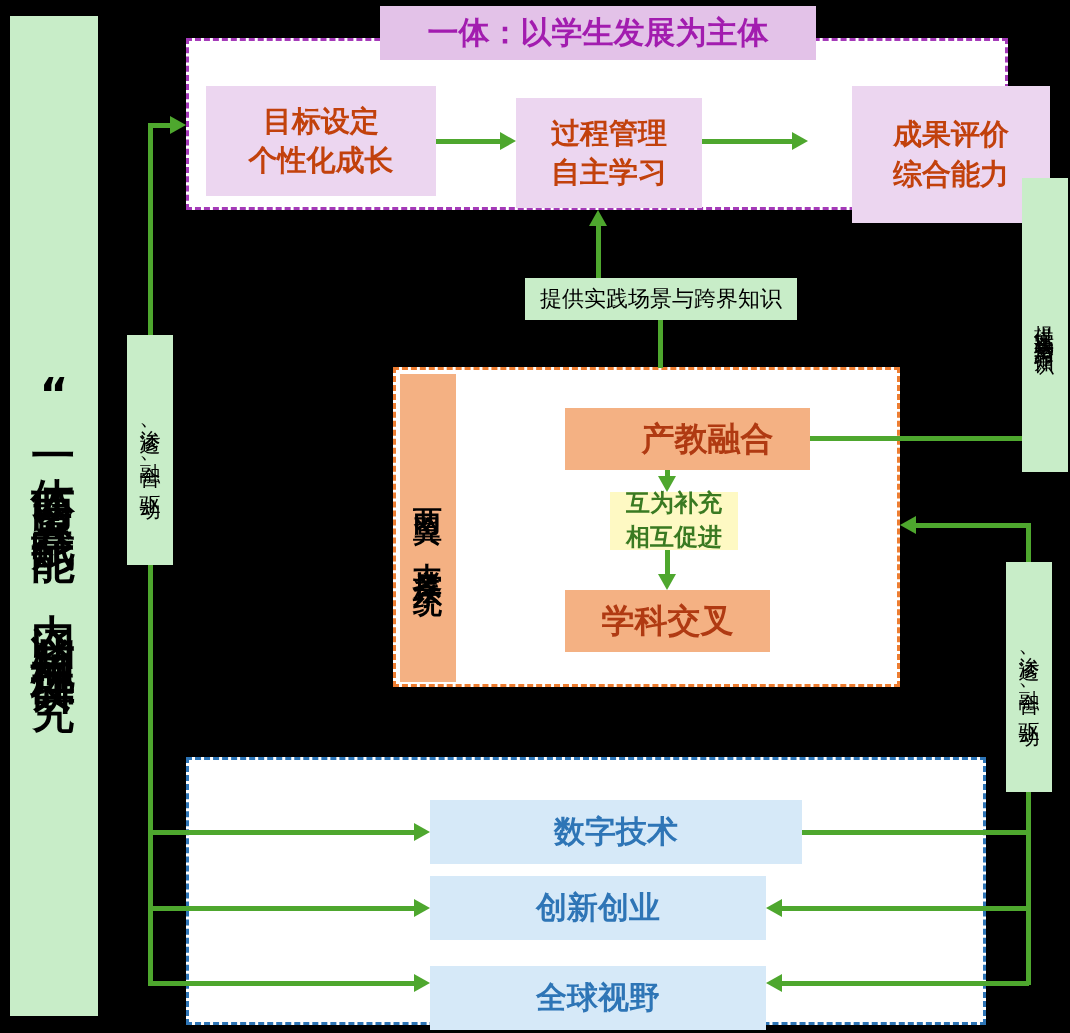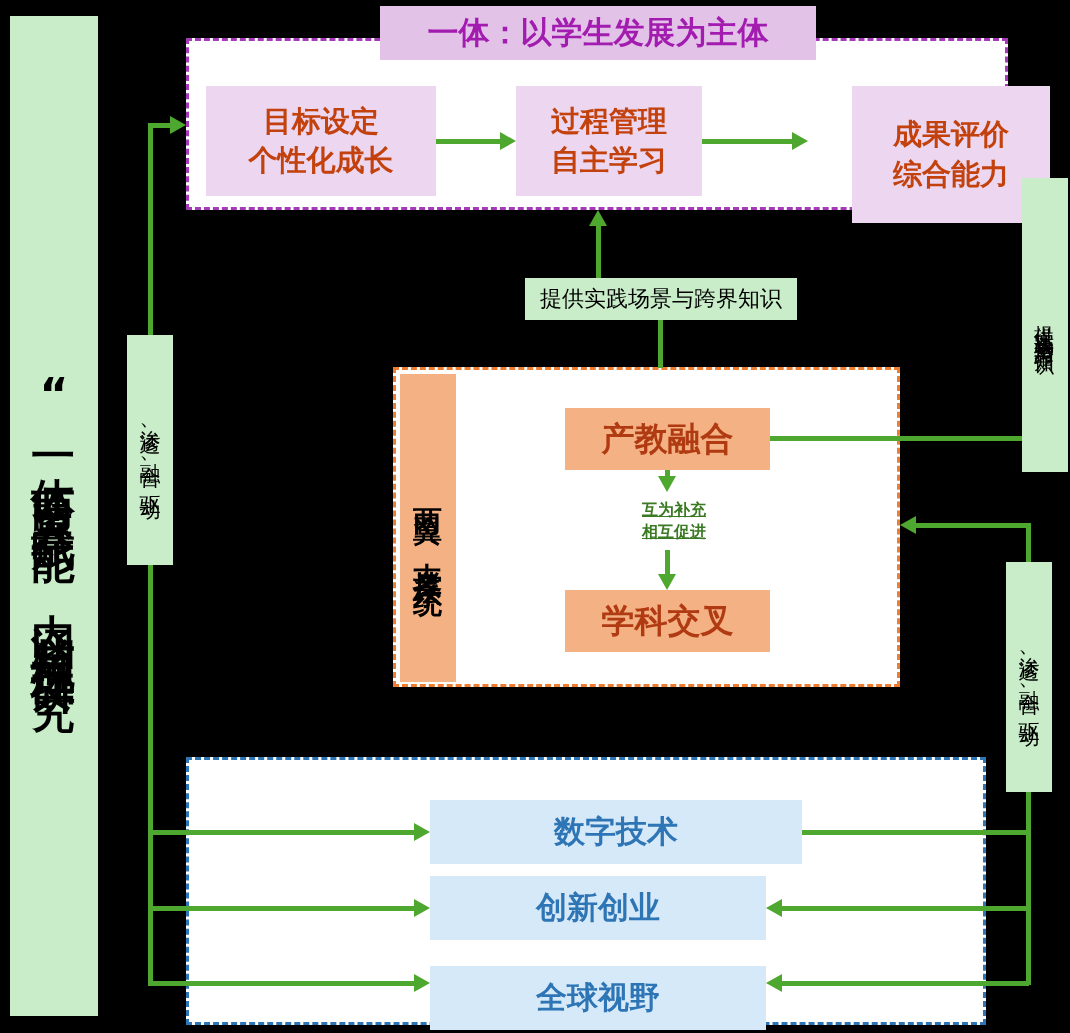--- a/index.html
+++ b/index.html
@@ -14,21 +14,21 @@
   .frame-orange{border:3px dashed #ed7d31;}
   .frame-blue{border:3px dashed #2e75b6;}
   
   .box{position:absolute;display:flex;flex-direction:column;align-items:center;justify-content:center;z-index:3;text-align:center;}
   .hdr-purple{background:#e3c2e8;color:#a21caf;font-size:31px;font-weight:bold;}
   .hdr-blue{background:#bdd7ee;color:#000;font-size:31px;font-weight:bold;}
   .pink{background:#ecd6f0;color:#c2410c;font-size:29px;font-weight:600;line-height:1.35;}
   .orangebox{background:#f4b183;color:#b03a12;font-size:33px;font-weight:bold;}
   .bluebox{background:#d6e9f8;color:#2e75b6;font-size:31px;font-weight:600;}
   .greenlabel{background:#c8edc8;color:#000;}
-  .relation{background:#ffffff;color:#3a7a22;font-size:16px;font-weight:bold;line-height:1.4;text-decoration:underline;}
+  .relation{background:#fef9c3;color:#3a7a22;font-size:24px;font-weight:bold;line-height:1.4;}
   
   .vtext{writing-mode:vertical-rl;text-orientation:upright;}
   .title-banner{background:#c8edc8;color:#000;z-index:3;display:flex;align-items:center;justify-content:center;}
   .title-text{font-size:44px;font-weight:bold;letter-spacing:12px;}
   .sidelabel-orange{background:#f4b183;color:#000;z-index:3;display:flex;align-items:center;justify-content:center;}
   .sidelabel-orange .vtext{font-size:29px;font-weight:bold;letter-spacing:8px;}
   .vgreen{background:#c8edc8;color:#000;z-index:3;display:flex;align-items:center;justify-content:center;text-align:center;}
   
   .ln{position:absolute;background:#4ea72e;z-index:2;}
   .tri{position:absolute;width:0;height:0;z-index:2;}
@@ -48,21 +48,21 @@
 
   <div class="frame frame-purple" style="left:186px;top:38px;width:816px;height:166px;"></div>
   <div class="box hdr-purple" style="left:380px;top:6px;width:436px;height:54px;">
     <span>一体：以学生发展为主体</span>
   </div>
 
   <div class="box pink" style="left:206px;top:86px;width:230px;height:110px;">
     <div>目标设定</div>
     <div>个性化成长</div>
   </div>
-  <div class="box pink" style="left:516px;top:86px;width:186px;height:110px;">
+  <div class="box pink" style="left:516px;top:98px;width:186px;height:110px;">
     <div>过程管理</div>
     <div>自主学习</div>
   </div>
   <div class="box pink" style="left:852px;top:86px;width:198px;height:137px;">
     <div>成果评价</div>
     <div>综合能力</div>
   </div>
 
   <div class="ln" style="left:436px;top:139px;width:66px;height:5px;"></div>
   <div class="tri tr-r" style="left:500px;top:132px;"></div>
@@ -76,21 +76,21 @@
   <div class="ln" style="left:596px;top:226px;width:5px;height:52px;"></div>
   <div class="tri tr-u" style="left:589px;top:210px;"></div>
 
   <div class="ln" style="left:658px;top:320px;width:5px;height:48px;"></div>
 
   <div class="frame frame-orange" style="left:393px;top:367px;width:501px;height:314px;"></div>
   <div class="sidelabel-orange abs" style="left:400px;top:374px;width:56px;height:308px;">
     <span class="vtext">两翼：支撑系统</span>
   </div>
 
-  <div class="box orangebox" style="left:565px;top:408px;width:205px;height:62px;">
+  <div class="box orangebox" style="left:565px;top:408px;width:205px;height:62px;padding-left:40px;">
     <span>产教融合</span>
   </div>
 
   <div class="box relation" style="left:610px;top:492px;width:128px;height:58px;">
     <div>互为补充</div>
     <div>相互促进</div>
   </div>
 
   <div class="box orangebox" style="left:565px;top:590px;width:205px;height:62px;">
     <span>学科交叉</span>

